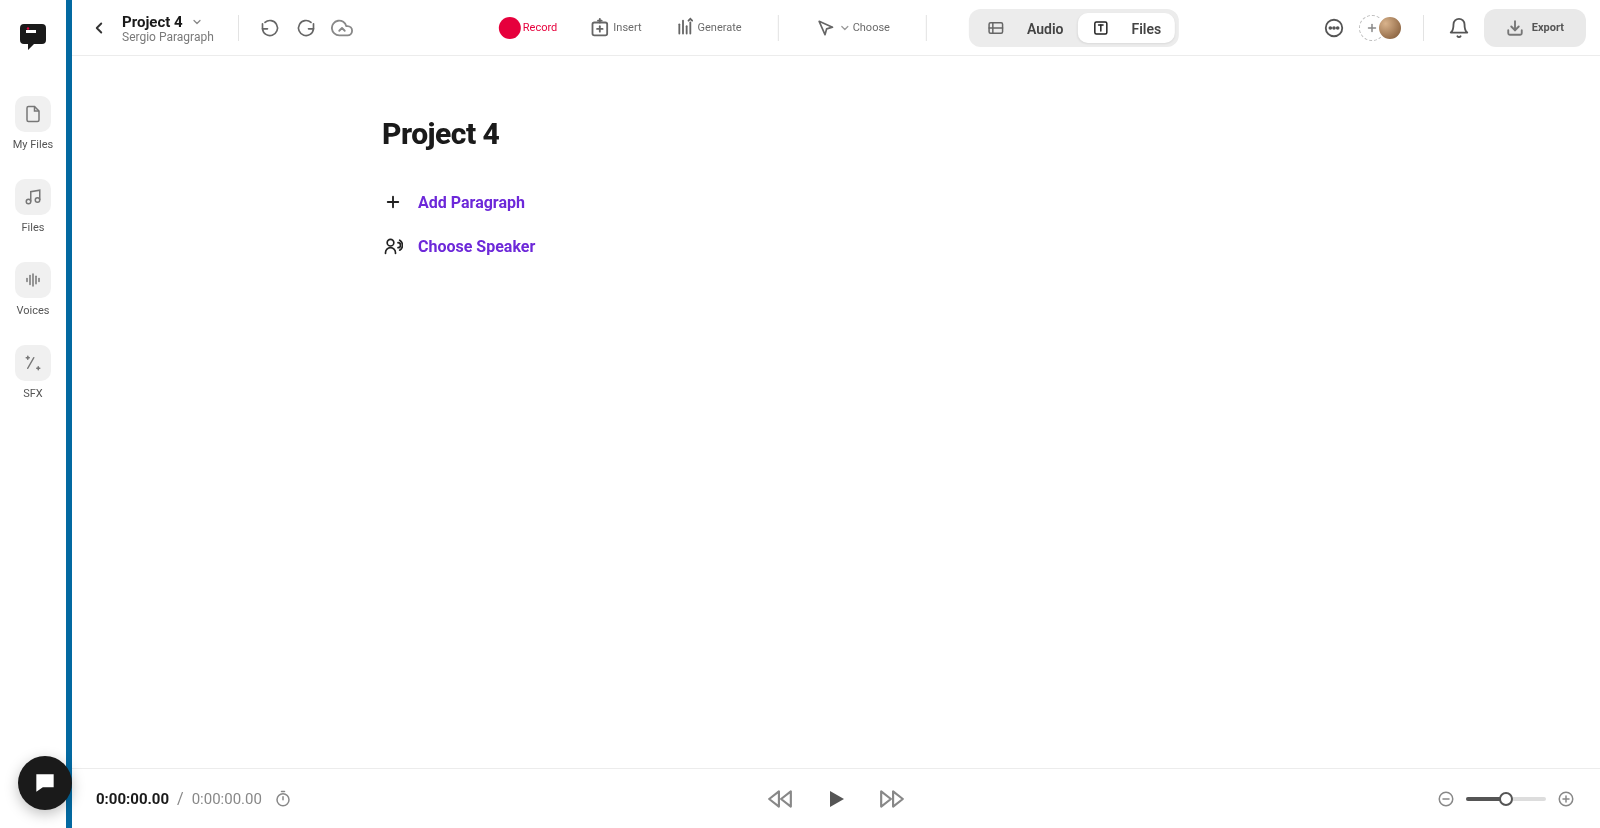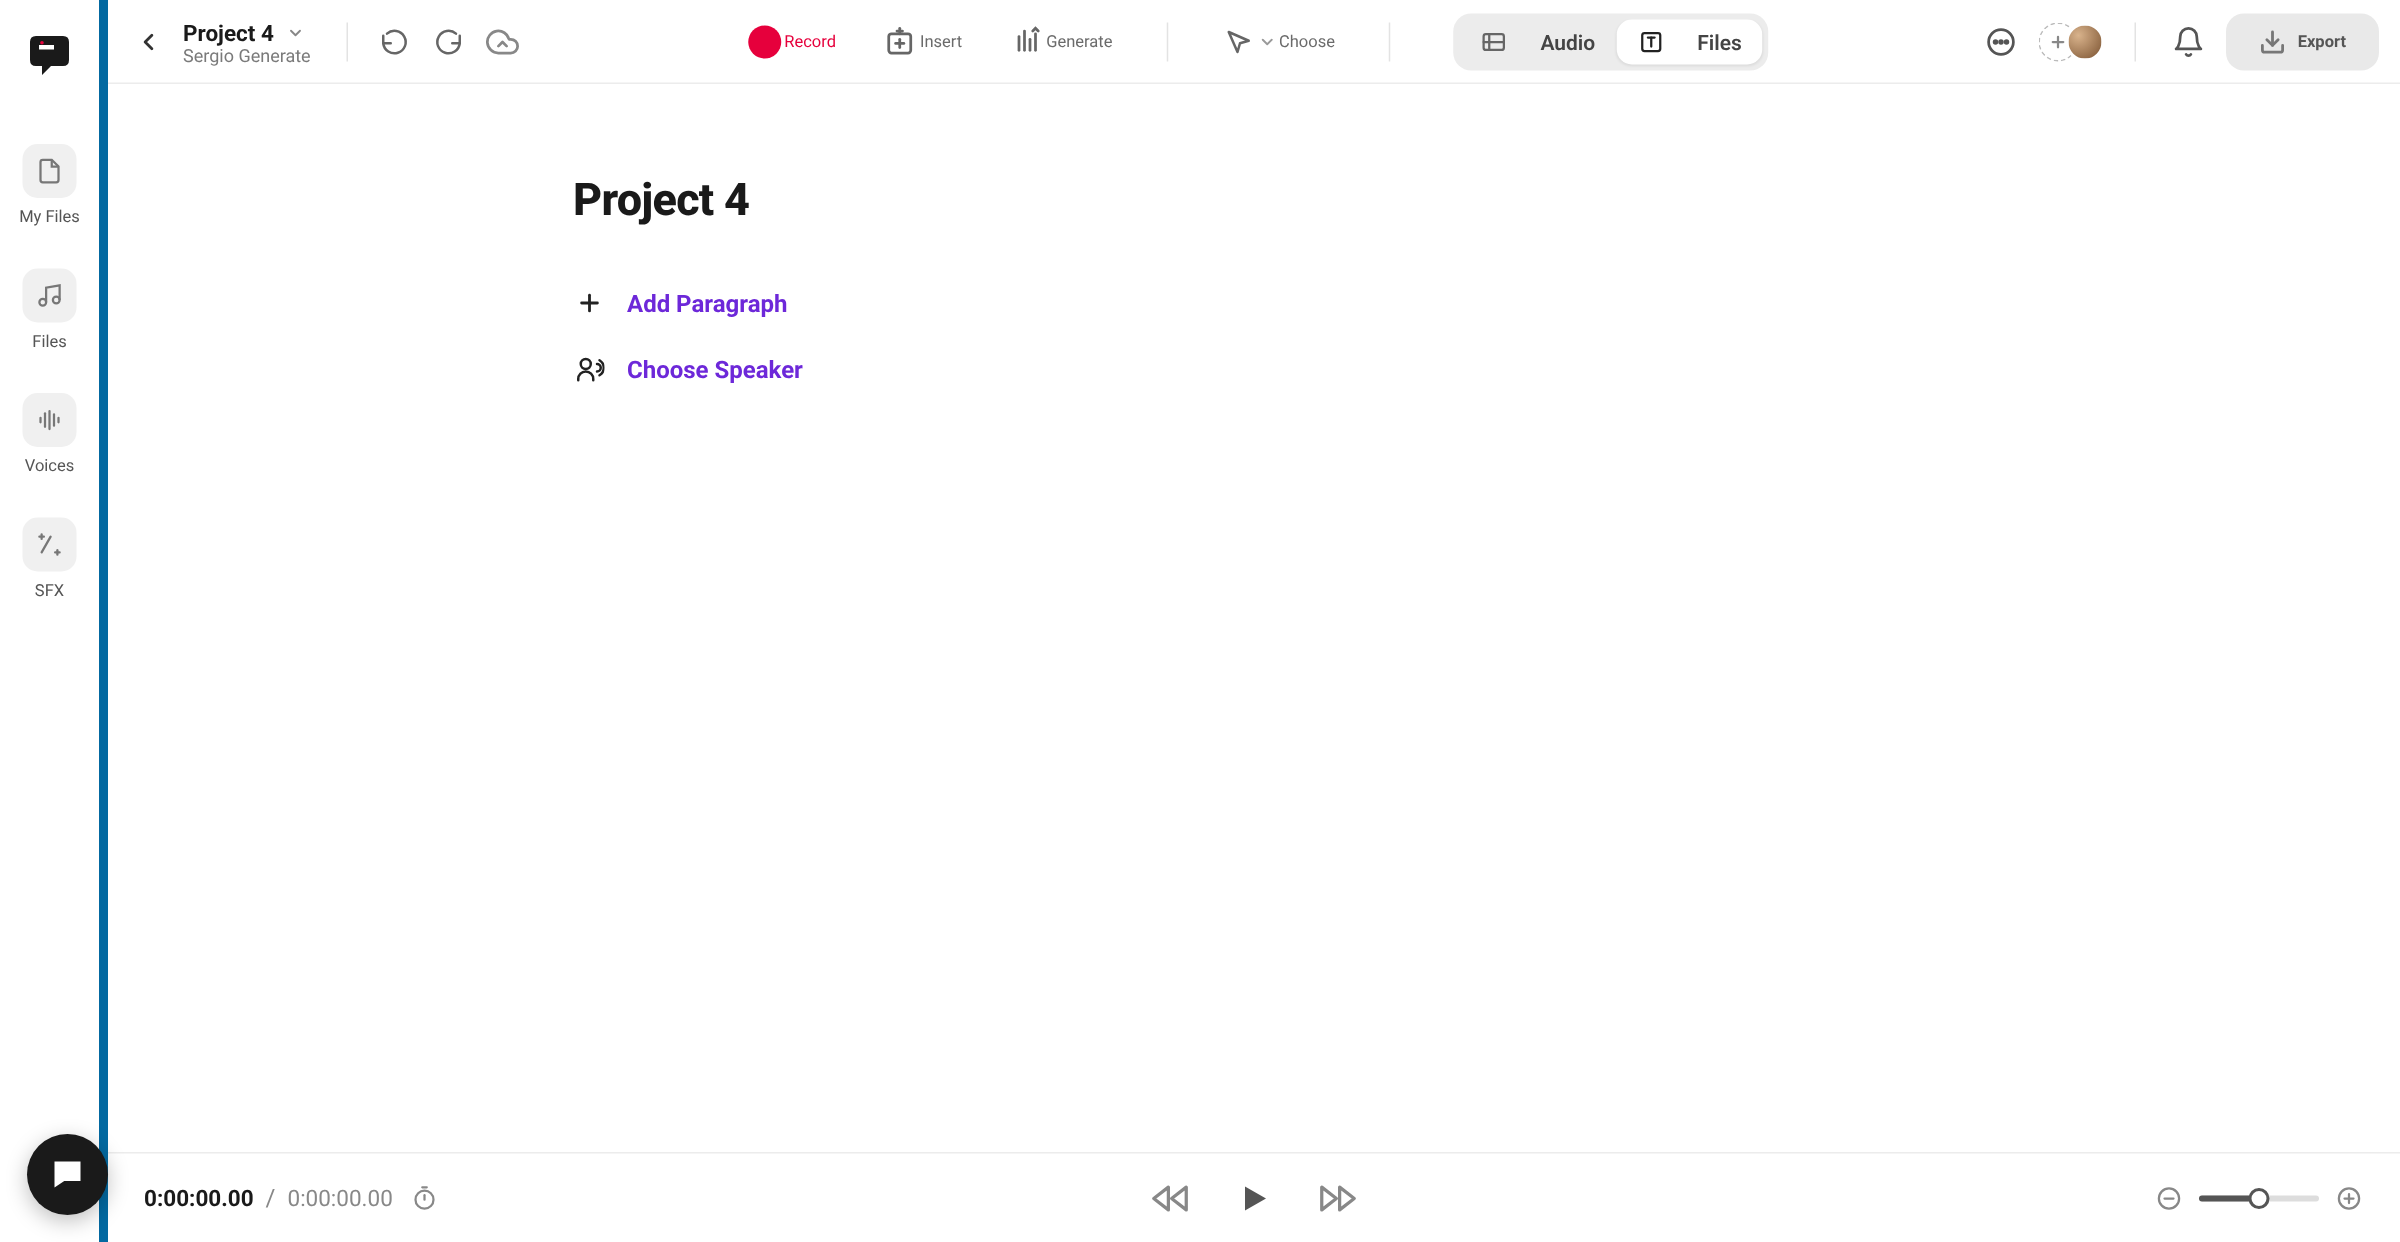--- a/index.html
+++ b/index.html
@@ -174,21 +174,21 @@
       </svg>
   </div>
 
   <div class="proj-block">
     <div class="proj-title-row">
       <span class="proj-title">Project 4</span>
       <svg width="12" height="12" viewBox="0 0 24 24" fill="none" stroke="#888" stroke-width="2.5" stroke-linecap="round" stroke-linejoin="round">
           <polyline points="6 9 12 15 18 9"></polyline>
         </svg>
     </div>
-    <span class="proj-user">Sergio Generate</span>
+    <span class="proj-user">Sergio Paragraph</span>
   </div>
 
   <div class="vdiv"></div>
 
   <div class="icon-btn">
     <svg width="20" height="20" viewBox="0 0 24 24" fill="none" stroke="#666" stroke-width="2" stroke-linecap="round" stroke-linejoin="round">
         <path d="M3 7v6h6"></path>
         <path d="M3 13a9 9 0 1 0 3-7.7"></path>
       </svg>
   </div>

